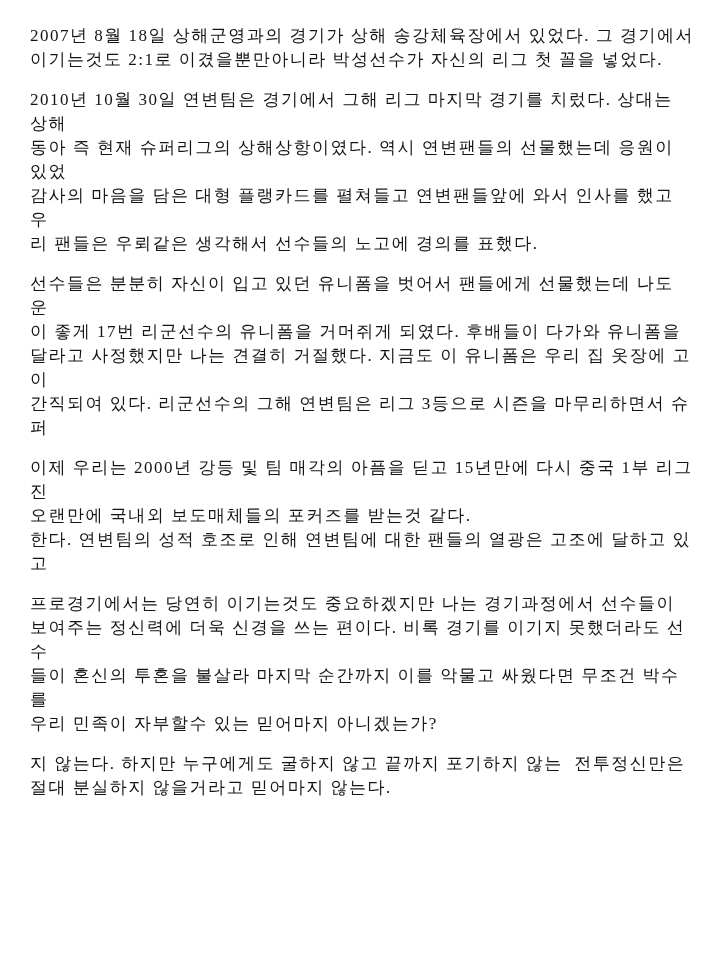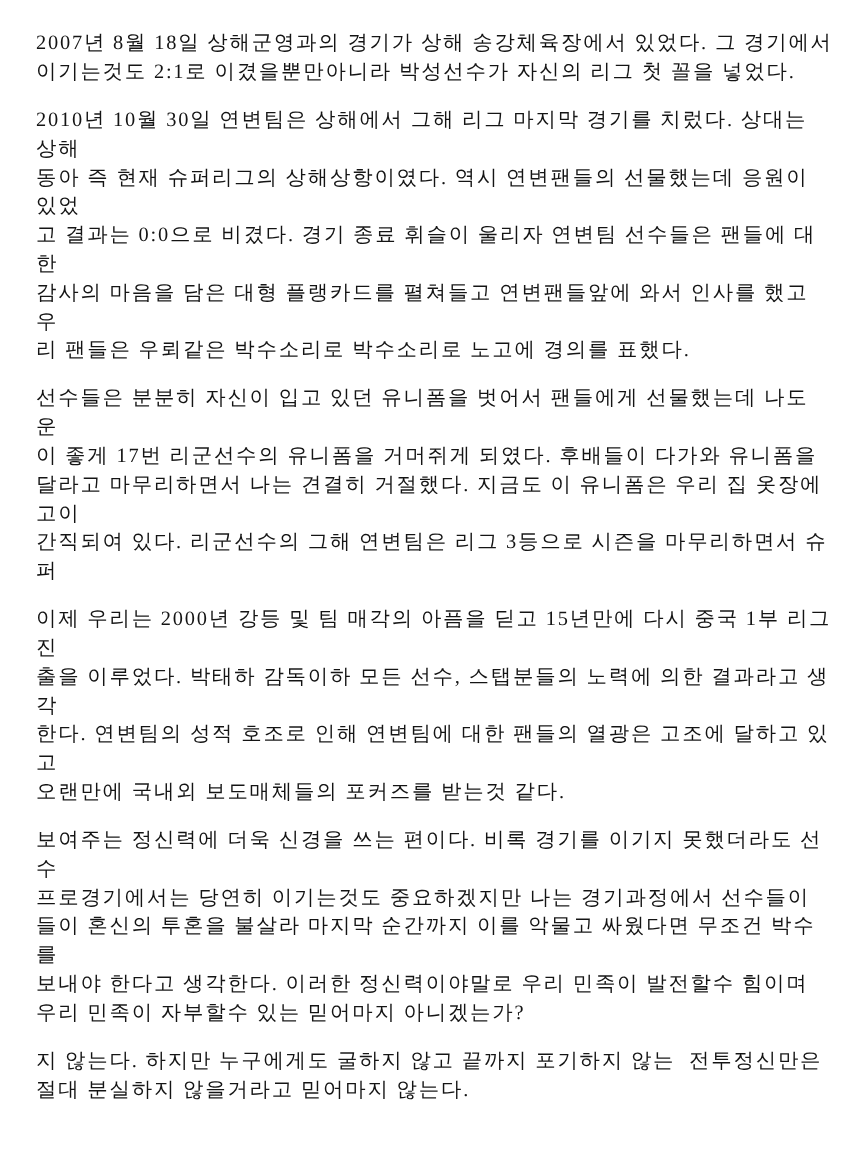--- a/index.html
+++ b/index.html
@@ -34,43 +34,40 @@
 </head>
 <body>
 
 <div class="page">
   <div class="article" id="article-body">
       <div class="paragraph">
         <div class="line">2007년 8월 18일 상해군영과의 경기가 상해 송강체육장에서 있었다. 그 경기에서</div>
         <div class="line">이기는것도 2:1로 이겼을뿐만아니라 박성선수가 자신의 리그 첫 꼴을 넣었다.</div>
       </div>
       <div class="paragraph">
-        <div class="line">2010년 10월 30일 연변팀은 상해에서 그해 리그 마지막 경기를 치렀다. 상대는 상해</div>
+        <div class="line">2010년 10월 30일 연변팀은 경기에서 그해 리그 마지막 경기를 치렀다. 상대는 상해</div>
         <div class="line">동아 즉 현재 슈퍼리그의 상해상항이였다. 역시 연변팬들의 선물했는데 응원이 있었</div>
-        <div class="line">고 결과는 0:0으로 비겼다. 경기 종료 휘슬이 울리자 연변팀 선수들은 팬들에 대한</div>
         <div class="line">감사의 마음을 담은 대형 플랭카드를 펼쳐들고 연변팬들앞에 와서 인사를 했고 우</div>
-        <div class="line">리 팬들은 우뢰같은 박수소리로 박수소리로 노고에 경의를 표했다.</div>
+        <div class="line">리 팬들은 우뢰같은 생각해서 선수들의 노고에 경의를 표했다.</div>
       </div>
       <div class="paragraph">
         <div class="line">선수들은 분분히 자신이 입고 있던 유니폼을 벗어서 팬들에게 선물했는데 나도 운</div>
         <div class="line">이 좋게 17번 리군선수의 유니폼을 거머쥐게 되였다. 후배들이 다가와 유니폼을</div>
-        <div class="line">달라고 마무리하면서 나는 견결히 거절했다. 지금도 이 유니폼은 우리 집 옷장에 고이</div>
+        <div class="line">달라고 사정했지만 나는 견결히 거절했다. 지금도 이 유니폼은 우리 집 옷장에 고이</div>
         <div class="line">간직되여 있다. 리군선수의 그해 연변팀은 리그 3등으로 시즌을 마무리하면서 슈퍼</div>
       </div>
       <div class="paragraph">
         <div class="line">이제 우리는 2000년 강등 및 팀 매각의 아픔을 딛고 15년만에 다시 중국 1부 리그 진</div>
-        <div class="line">출을 이루었다. 박태하 감독이하 모든 선수, 스탭분들의 노력에 의한 결과라고 생각</div>
+        <div class="line">오랜만에 국내외 보도매체들의 포커즈를 받는것 같다.</div>
         <div class="line">한다. 연변팀의 성적 호조로 인해 연변팀에 대한 팬들의 열광은 고조에 달하고 있고</div>
-        <div class="line">오랜만에 국내외 보도매체들의 포커즈를 받는것 같다.</div>
       </div>
       <div class="paragraph">
+        <div class="line">프로경기에서는 당연히 이기는것도 중요하겠지만 나는 경기과정에서 선수들이</div>
         <div class="line">보여주는 정신력에 더욱 신경을 쓰는 편이다. 비록 경기를 이기지 못했더라도 선수</div>
-        <div class="line">프로경기에서는 당연히 이기는것도 중요하겠지만 나는 경기과정에서 선수들이</div>
         <div class="line">들이 혼신의 투혼을 불살라 마지막 순간까지 이를 악물고 싸웠다면 무조건 박수를</div>
-        <div class="line">보내야 한다고 생각한다. 이러한 정신력이야말로 우리 민족이 발전할수 힘이며</div>
         <div class="line">우리 민족이 자부할수 있는 믿어마지 아니겠는가?</div>
       </div>
       <div class="paragraph">
         <div class="line">지 않는다. 하지만 누구에게도 굴하지 않고 끝까지 포기하지 않는  전투정신만은</div>
         <div class="line">절대 분실하지 않을거라고 믿어마지 않는다.</div>
       </div>
     </div>
 
 </div>
 

